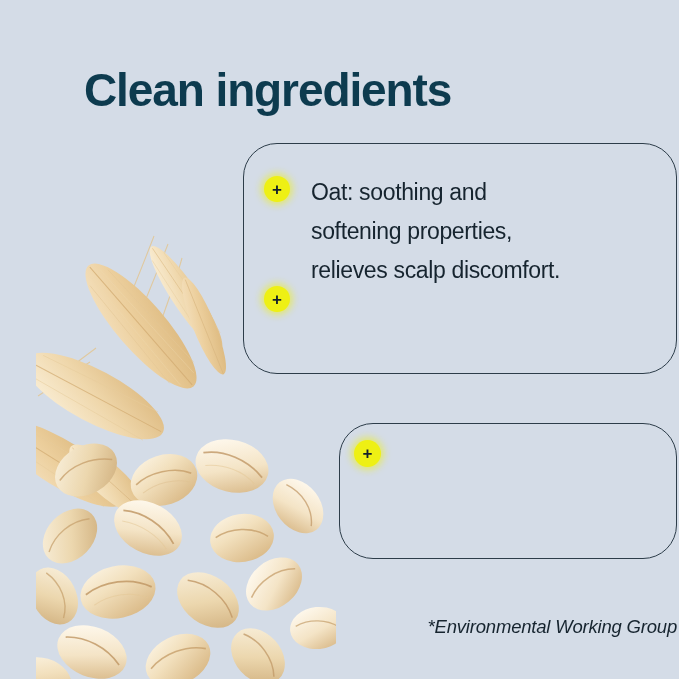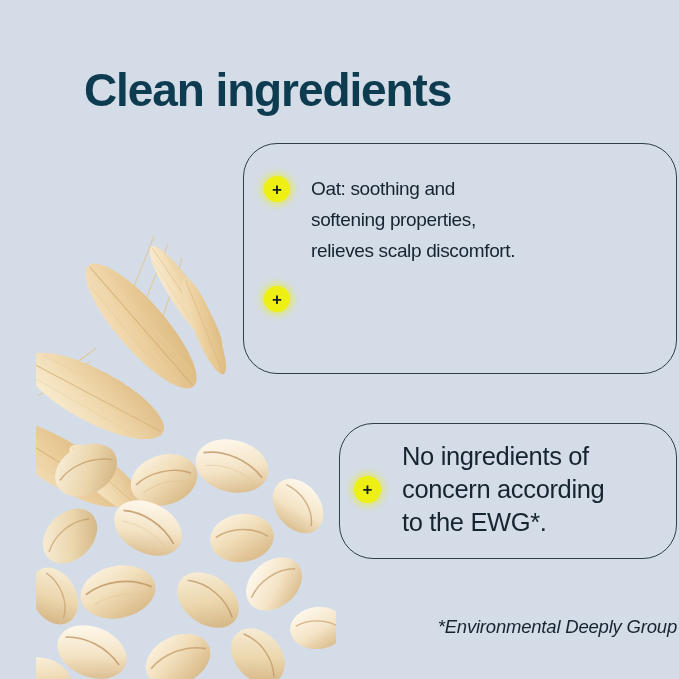--- a/index.html
+++ b/index.html
@@ -76,22 +76,22 @@
     align-items: center;
     justify-content: center;
     color: #13202b;
     font-size: 17px;
     font-weight: 700;
     line-height: 1;
     font-family: "Liberation Sans", sans-serif;
   }
   .bullet-text {
     color: #16242f;
-    font-size: 19px;
-    line-height: 31px;
+    font-size: 23px;
+    line-height: 39px;
     letter-spacing: -0.35px;
     white-space: pre-line;
   }
 
   #bullet-oat {
     left: 228px;
     top: 173px;
   }
   #bullet-oat .plus-badge { margin-top: 3px; }
   #bullet-oat .bullet-text { margin-left: 21px; }
@@ -319,20 +319,17 @@
   </div>
 
   <div class="bullet-row" id="bullet-avocado">
     <span class="plus-badge">+</span>
   </div>
 
   <div class="card" id="card-ewg"></div>
 
   <div class="bullet-row" id="bullet-ewg">
     <span class="plus-badge">+</span>
-    <span class="bullet-text">No ingredients of
-concern according
-to the EWG*.</span>
   </div>
 
-  <div id="footnote">*Environmental Deeply Group</div>
+  <div id="footnote">*Environmental Working Group</div>
 
 </div>
 
 </body></html>

